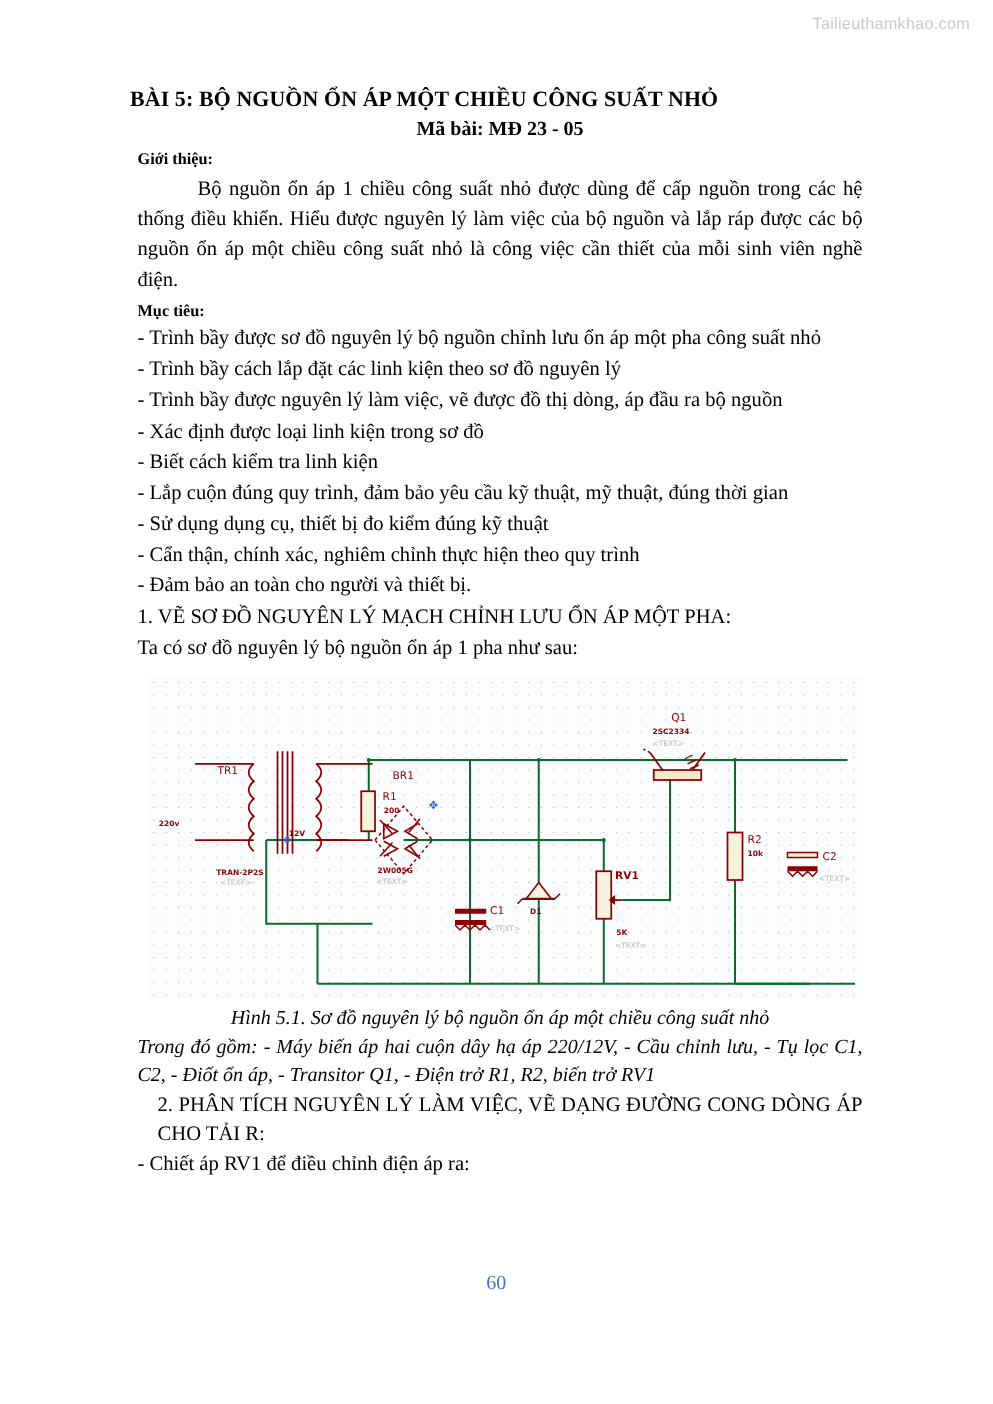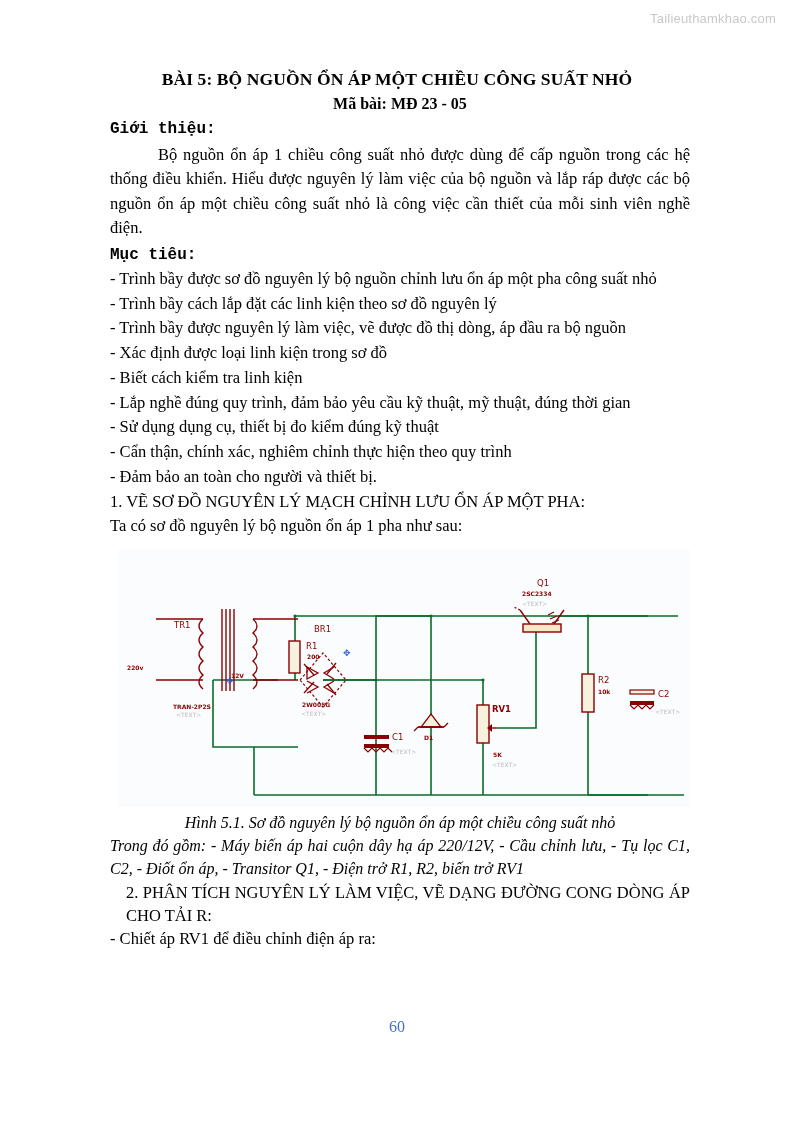--- a/index.html
+++ b/index.html
@@ -34,42 +34,40 @@
 
   
   .content {
     position: absolute;
     left: 110px;
     top: 68px;
     width: 580px;
   }
 
   .title-main {
-    text-align: center;
     font-weight: bold;
     font-size: 17.5px;
     line-height: 1.3;
     letter-spacing: 0.1px;
     white-space: nowrap;
     margin-left: -6px;
   }
   .title-sub {
     text-align: center;
     font-weight: bold;
     font-size: 16px;
     line-height: 1.35;
     margin-top: 2px;
   }
 
   .heading {
     font-weight: bold;
-    font-size: 16px;
+    font-size: 13px;
     line-height: 1.42;
     margin-top: 4px;
-    font-family: Liberation Mono, monospace;
   }
 
   .para {
     font-size: 16.5px;
     line-height: 1.47;
     text-align: justify;
     text-justify: inter-word;
     text-indent: 48px;
     margin-top: 2px;
   }
@@ -174,21 +172,21 @@
     <div class="heading">Giới thiệu:</div>
     <div class="para">Bộ nguồn ổn áp 1 chiều công suất nhỏ được dùng để cấp nguồn trong các hệ thống điều khiển. Hiểu được nguyên lý làm việc của bộ nguồn và lắp ráp được các bộ nguồn ổn áp một chiều công suất nhỏ là công việc cần thiết của mỗi sinh viên nghề điện.</div>
 
     <div class="heading">Mục tiêu:</div>
 
     <div class="bullet wrap">- Trình bầy được sơ đồ nguyên lý bộ nguồn chỉnh lưu ổn áp một pha công suất nhỏ</div>
     <div class="bullet">- Trình bầy cách lắp đặt các linh kiện theo sơ đồ nguyên lý</div>
     <div class="bullet">- Trình bầy được nguyên lý làm việc, vẽ được đồ thị dòng, áp đầu ra bộ nguồn</div>
     <div class="bullet">- Xác định được loại linh kiện trong sơ đồ</div>
     <div class="bullet">- Biết cách kiểm tra linh kiện</div>
-    <div class="bullet">- Lắp nghề đúng quy trình, đảm bảo yêu cầu kỹ thuật, mỹ thuật, đúng thời gian</div>
+    <div class="bullet">- Lắp cuộn đúng quy trình, đảm bảo yêu cầu kỹ thuật, mỹ thuật, đúng thời gian</div>
     <div class="bullet">- Sử dụng dụng cụ, thiết bị đo kiểm đúng kỹ thuật</div>
     <div class="bullet">- Cẩn thận, chính xác, nghiêm chỉnh thực hiện theo quy trình</div>
     <div class="bullet">- Đảm bảo an toàn cho người và thiết bị.</div>
 
     <div class="section-num">1. VẼ SƠ ĐỒ NGUYÊN LÝ MẠCH CHỈNH LƯU ỔN ÁP MỘT PHA:</div>
     <div class="plain">Ta có sơ đồ nguyên lý bộ nguồn ổn áp 1 pha như sau:</div>
 
     <div class="figure-wrap">
       <div class="schematic">
 

